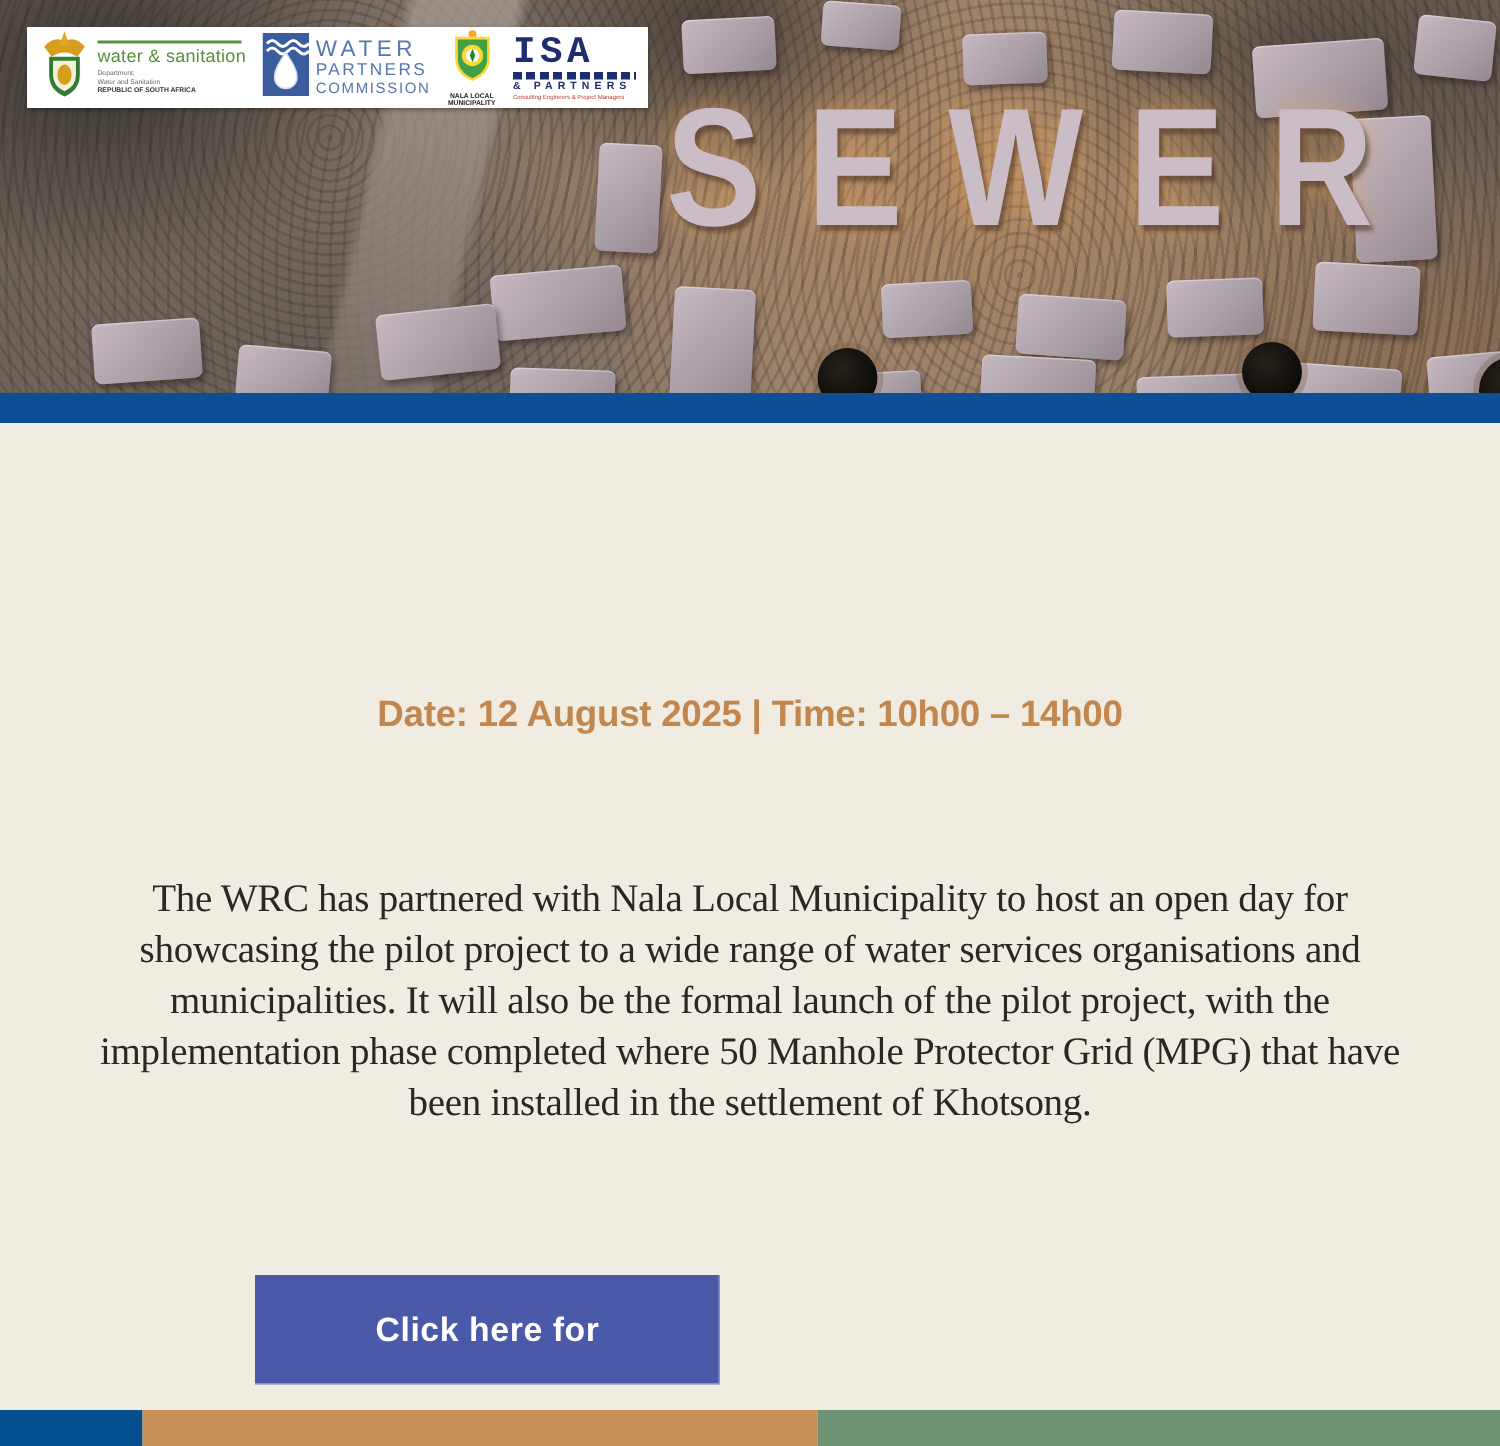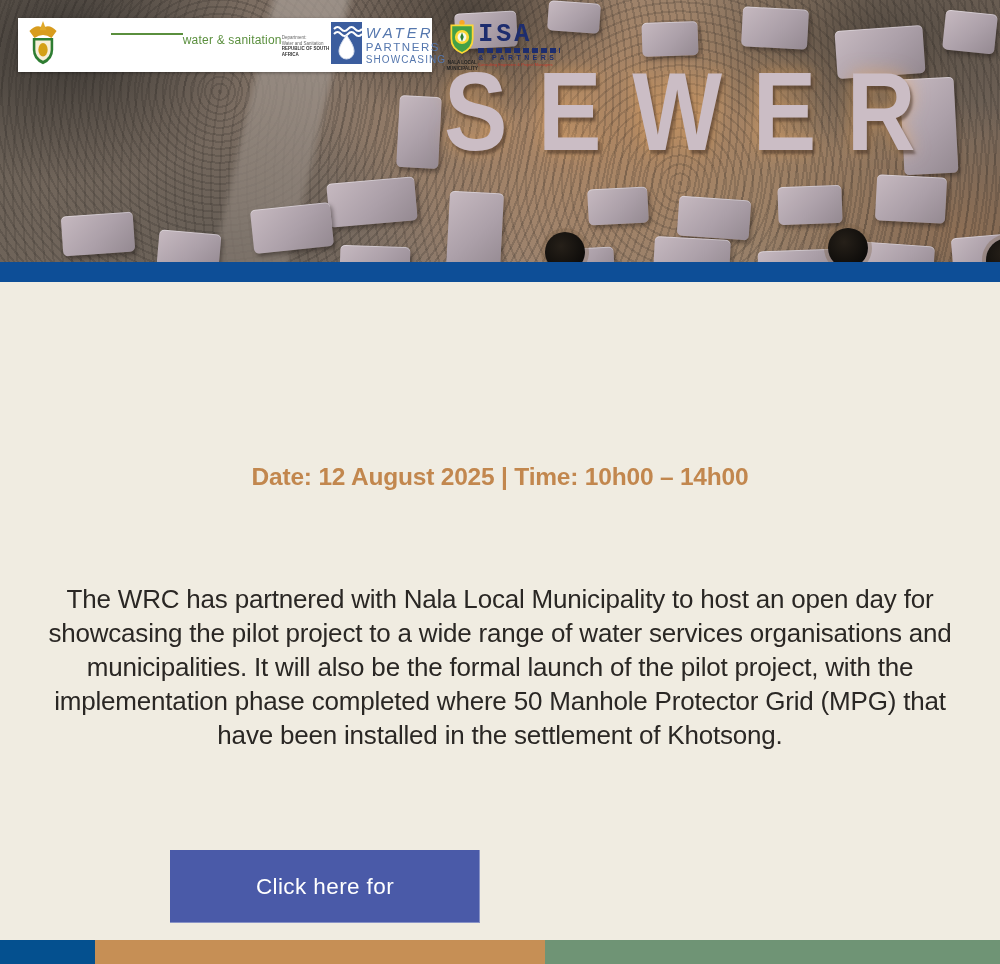--- a/index.html
+++ b/index.html
@@ -61,29 +61,29 @@
   .logo-bar{
     position:absolute;left:18px;top:18px;width:414px;height:54px;
     background:#ffffff;
     display:flex;align-items:center;justify-content:space-between;
     padding:3px 8px;box-sizing:border-box;
     box-shadow:0 1px 3px rgba(0,0,0,.35);
   }
   .logo{display:flex;align-items:center;height:100%;}
   
   .logo-dws{gap:5px;}
-  .dws-text{display:flex;flex-direction:row;justify-content:space-between;margin-left:46px;}
+  .dws-text{display:flex;flex-direction:column;justify-content:space-between;}
   .dws-rule{border-top:2px solid #5a8f3d;width:96px;margin-bottom:1px;}
   .dws-name{font-size:12px;color:#5a8f3d;letter-spacing:.2px;white-space:nowrap;}
   .dws-small{margin-top:2px;font-size:4.5px;line-height:5.5px;color:#666;}
   .dws-country{font-weight:bold;color:#333;}
   
   .logo-wrc{gap:4px;}
   .wrc-text{display:flex;flex-direction:column;color:#5577ae;line-height:1;}
-  .wrc-w1{font-size:15px;letter-spacing:3px;font-style:italic;}
+  .wrc-w1{font-size:15px;letter-spacing:3px;}
   .wrc-w2{font-size:11.5px;letter-spacing:1.6px;margin-top:2px;}
   .wrc-w3{font-size:10px;letter-spacing:1.1px;margin-top:2px;}
   
   .logo-nala{flex-direction:column;justify-content:center;}
   .nala-text{font-size:4.5px;font-weight:bold;color:#222;text-align:center;line-height:5.5px;margin-top:1px;}
   
   .logo-isa{flex-direction:column;justify-content:center;align-items:flex-start;}
   .isa-name{font-size:25px;font-weight:bold;color:#1d2d6e;line-height:.95;letter-spacing:3px;font-family:Liberation Mono, monospace;}
   .isa-squares{width:82px;height:5px;margin:2px 0 1px 0;
     background:repeating-linear-gradient(90deg,#1d2d6e 0 6px,rgba(0,0,0,0) 6px 9px);}
@@ -111,29 +111,31 @@
     color:var(--event-tan,#c2874e);
     font-size:24.5px;font-weight:bold;line-height:29px;
     letter-spacing:-.2px;
   }
   .body-text{
     position:absolute;left:42px;top:582px;width:916px;
     text-align:center;
     color:var(--body-text,#2a2724);
     font-size:26px;line-height:34px;letter-spacing:-.2px;
     margin:0;
+    font-family:Liberation Serif, serif;
   }
   .cta{
     position:absolute;left:170px;top:850px;width:310px;height:73px;
     background:var(--button-blue,#4a5aa8);
     color:#ffffff;
     display:flex;flex-direction:column;align-items:center;justify-content:center;
     font-size:22.5px;line-height:31px;letter-spacing:.4px;
     text-decoration:none;cursor:pointer;
     box-shadow:inset -1px -1px 0 rgba(255,255,255,.35);
+    font-weight:bold;
   }
 
   
   .footer{
     position:absolute;left:0;bottom:0;width:1000px;height:24px;
     display:flex;
   }
   .fb-blue{width:95px;background:var(--footer-blue,#04508f);}
   .fb-tan{width:450px;background:var(--footer-tan,#c68f55);}
   .fb-green{width:455px;background:var(--footer-green,#6f9475);}
@@ -201,21 +203,21 @@
           <svg width="31" height="42" viewBox="0 0 31 42">
             <rect width="31" height="42" fill="#3b5d9e"></rect>
             <path d="M3 7 q3.5 -4 7 0 t7 0 t7 0 t7 0" stroke="#ffffff" stroke-width="2" fill="none"></path>
             <path d="M3 12 q3.5 -4 7 0 t7 0 t7 0 t7 0" stroke="#ffffff" stroke-width="2" fill="none"></path>
             <path d="M15.5 13 C11 20 8 24.5 8 29.5 a7.5 7.5 0 0 0 15 0 C23 24.5 20 20 15.5 13 Z" fill="#ffffff" stroke="#d7dfee" stroke-width="1"></path>
           </svg>
         </span>
         <span class="wrc-text">
           <span class="wrc-w1">WATER</span>
           <span class="wrc-w2">PARTNERS</span>
-          <span class="wrc-w3">SHOWCASING</span>
+          <span class="wrc-w3">COMMISSION</span>
         </span>
       </div>
 
       <div class="logo logo-nala">
         <span>
           <svg width="32" height="36" viewBox="0 0 36 40">
             <circle cx="18" cy="4" r="3" fill="#f9a825"></circle>
             <path d="M6 7 L30 7 L30 22 Q30 33 18 38 Q6 33 6 22 Z" fill="#43a047" stroke="#fdd835" stroke-width="2"></path>
             <circle cx="18" cy="20" r="8" fill="#fdd835"></circle>
             <circle cx="18" cy="20" r="5" fill="#f4f9ee"></circle>

